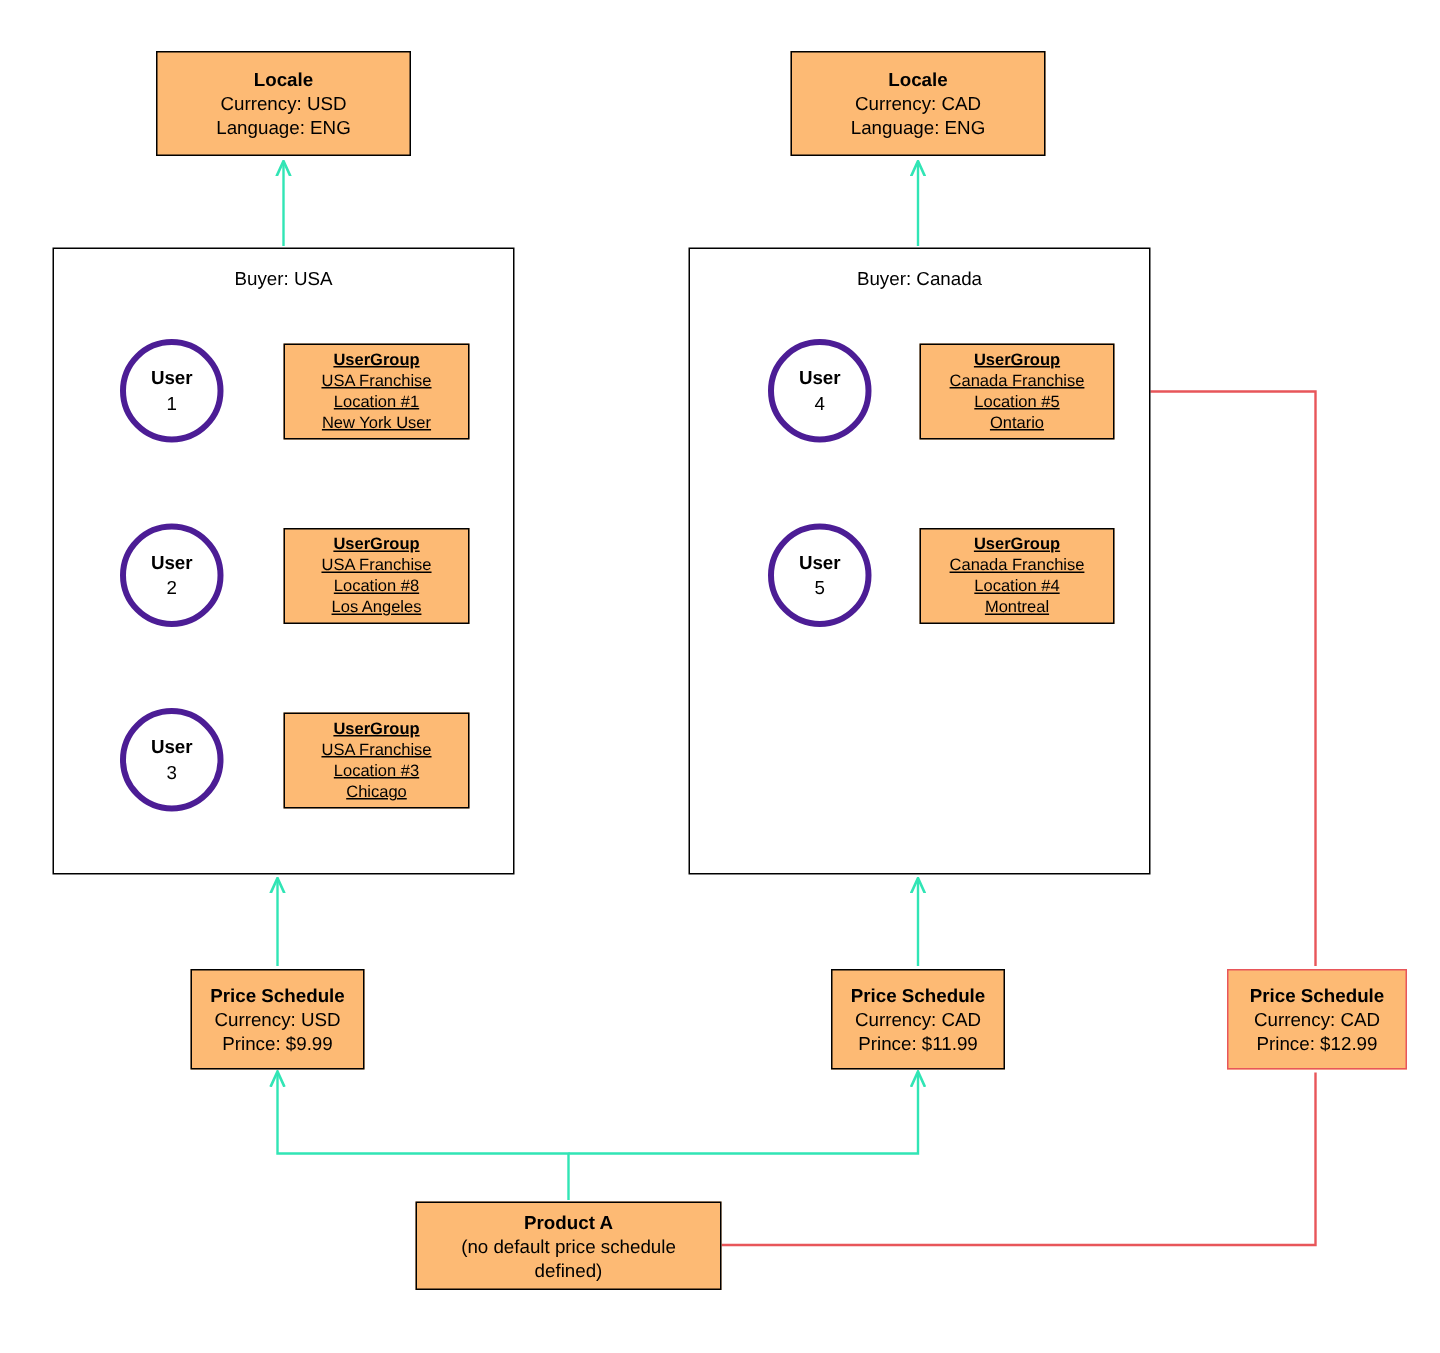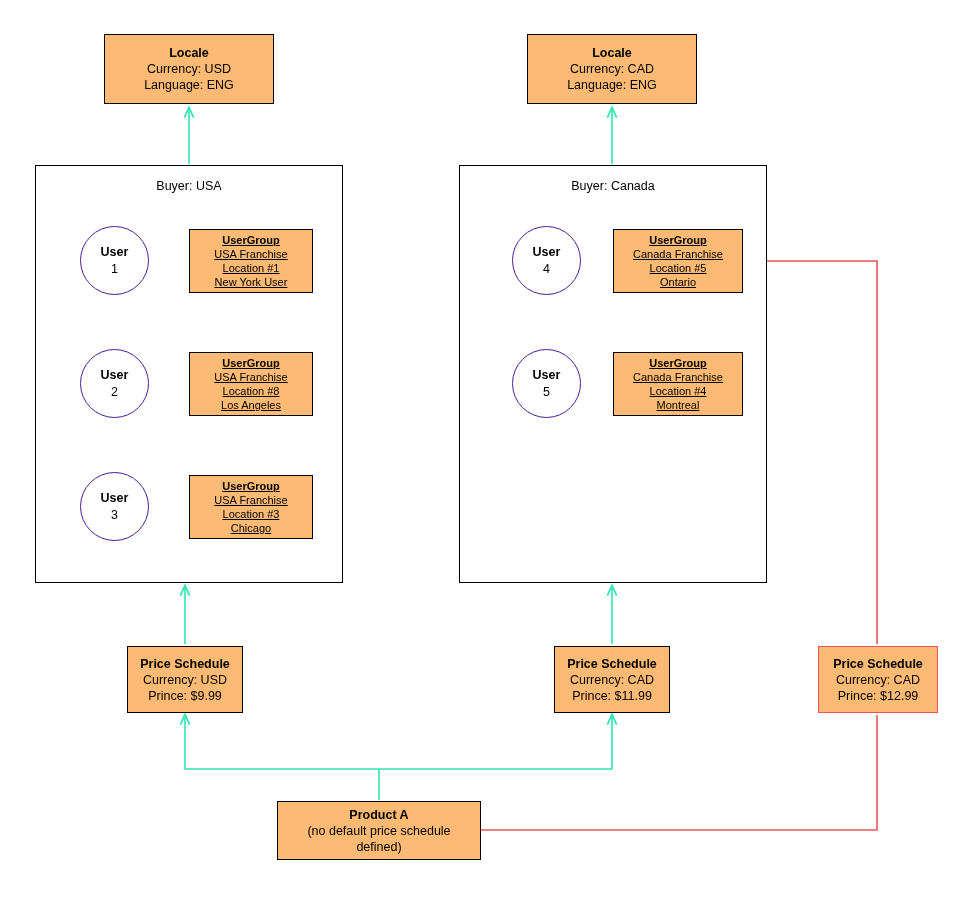--- a/index.html
+++ b/index.html
@@ -63,21 +63,21 @@
     top: 13px;
     text-align: center;
     font-size: 12.5px;
     color: #000000;
     line-height: 1.2;
   }
   .buyer-label b { font-weight: normal; }
   .circle {
     position: absolute;
     box-sizing: border-box;
-    border: 1px solid #4c1d95;
+    border: 4px solid #4c1d95;
     border-radius: 50%;
     background: #ffffff;
     display: flex;
     flex-direction: column;
     align-items: center;
     justify-content: center;
     text-align: center;
     font-size: 12.5px;
     color: #000000;
     line-height: 1.3;

